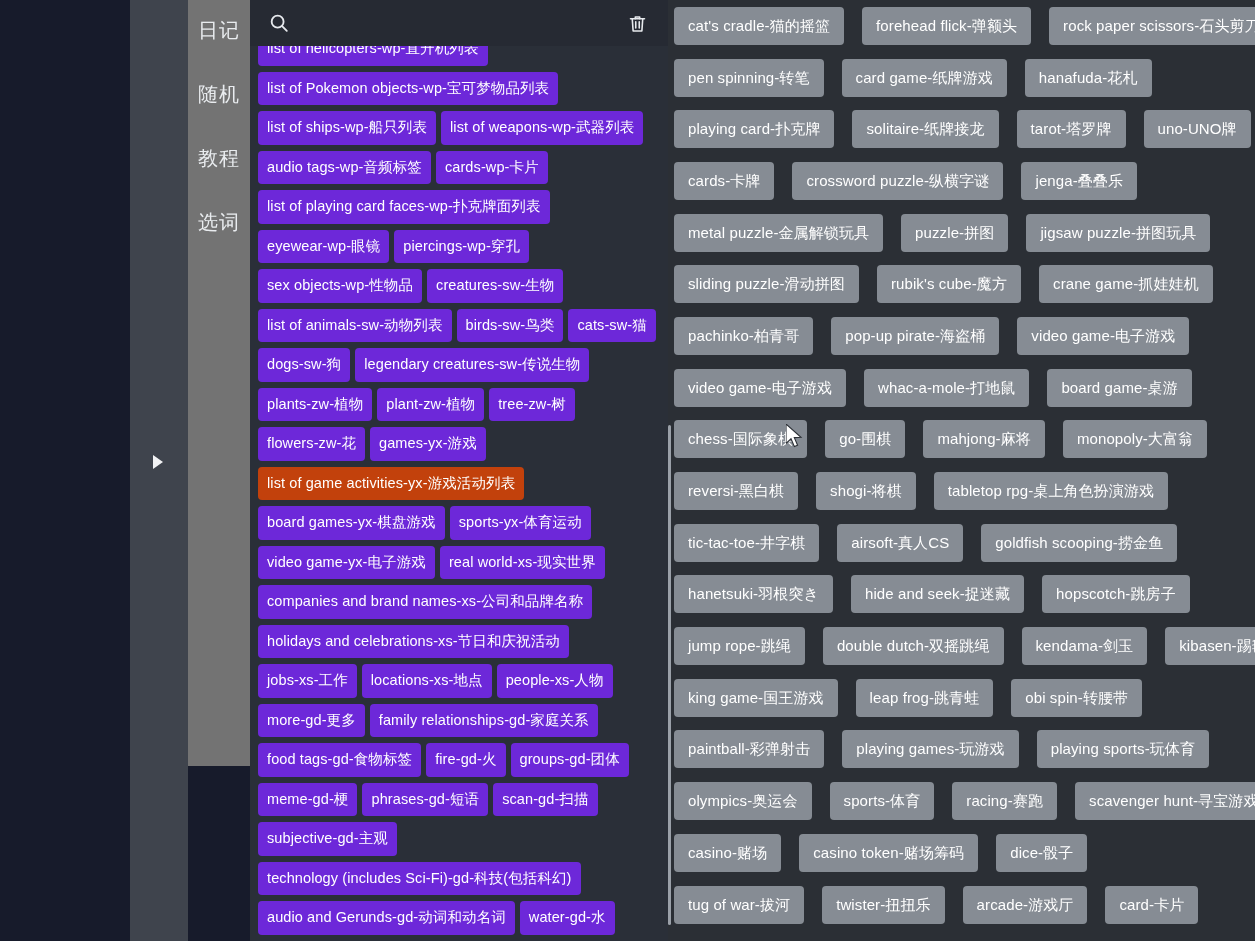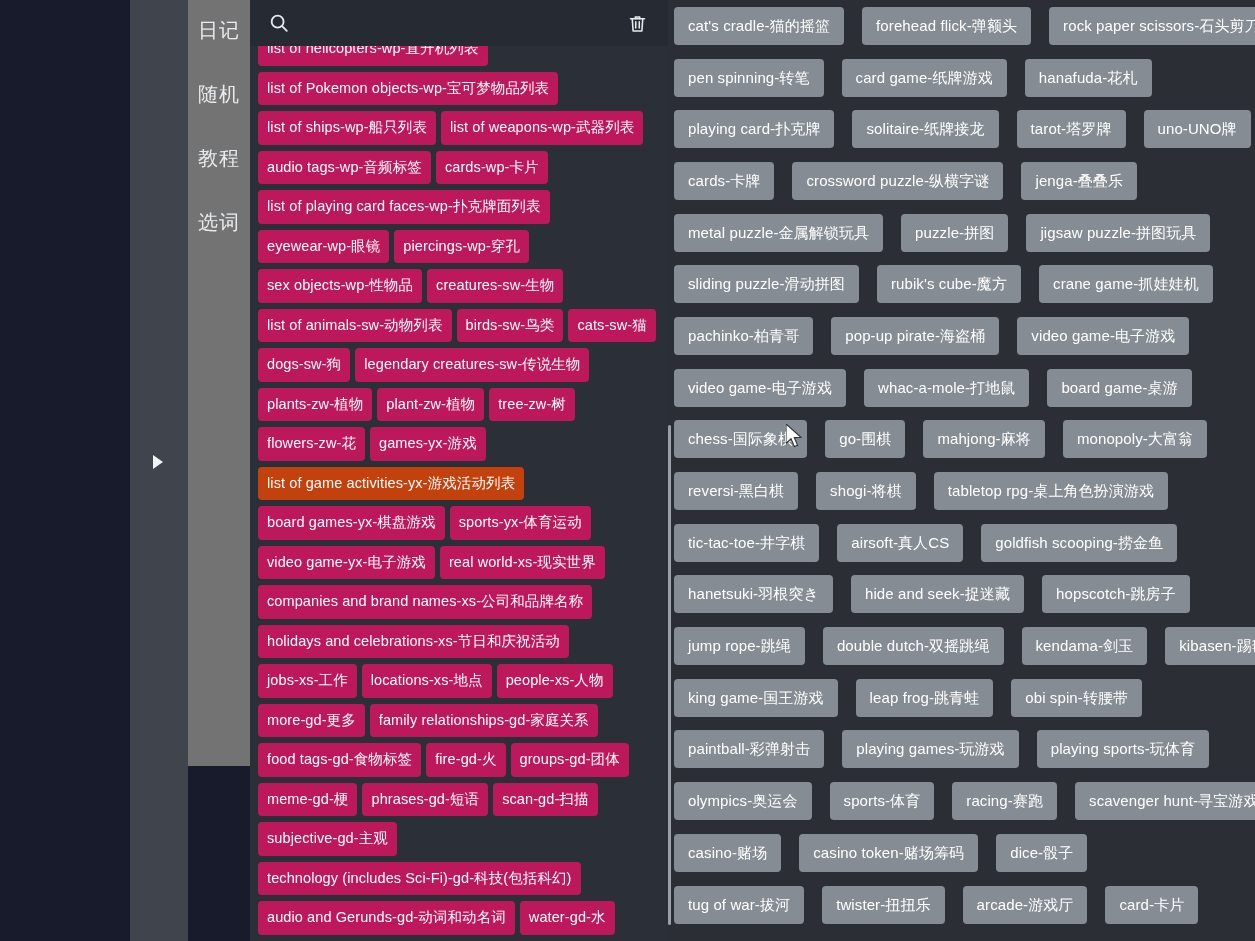--- a/index.html
+++ b/index.html
@@ -89,21 +89,21 @@
     padding: 0 6px 0 8px;
   }
   .mid-tags {
     display: flex;
     flex-wrap: wrap;
     align-content: flex-start;
     gap: 6px 5px;
     margin-top: -14px;
   }
   .mtag {
-    background: #be185d;
+    background: #6d28d9;
     color: #ffffff;
     font-size: 14.5px;
     line-height: 1;
     padding: 9px 9px 10px 9px;
     border-radius: 4px;
     white-space: nowrap;
     cursor: pointer;
     letter-spacing: 0.1px;
   }
   .mtag.selected {

